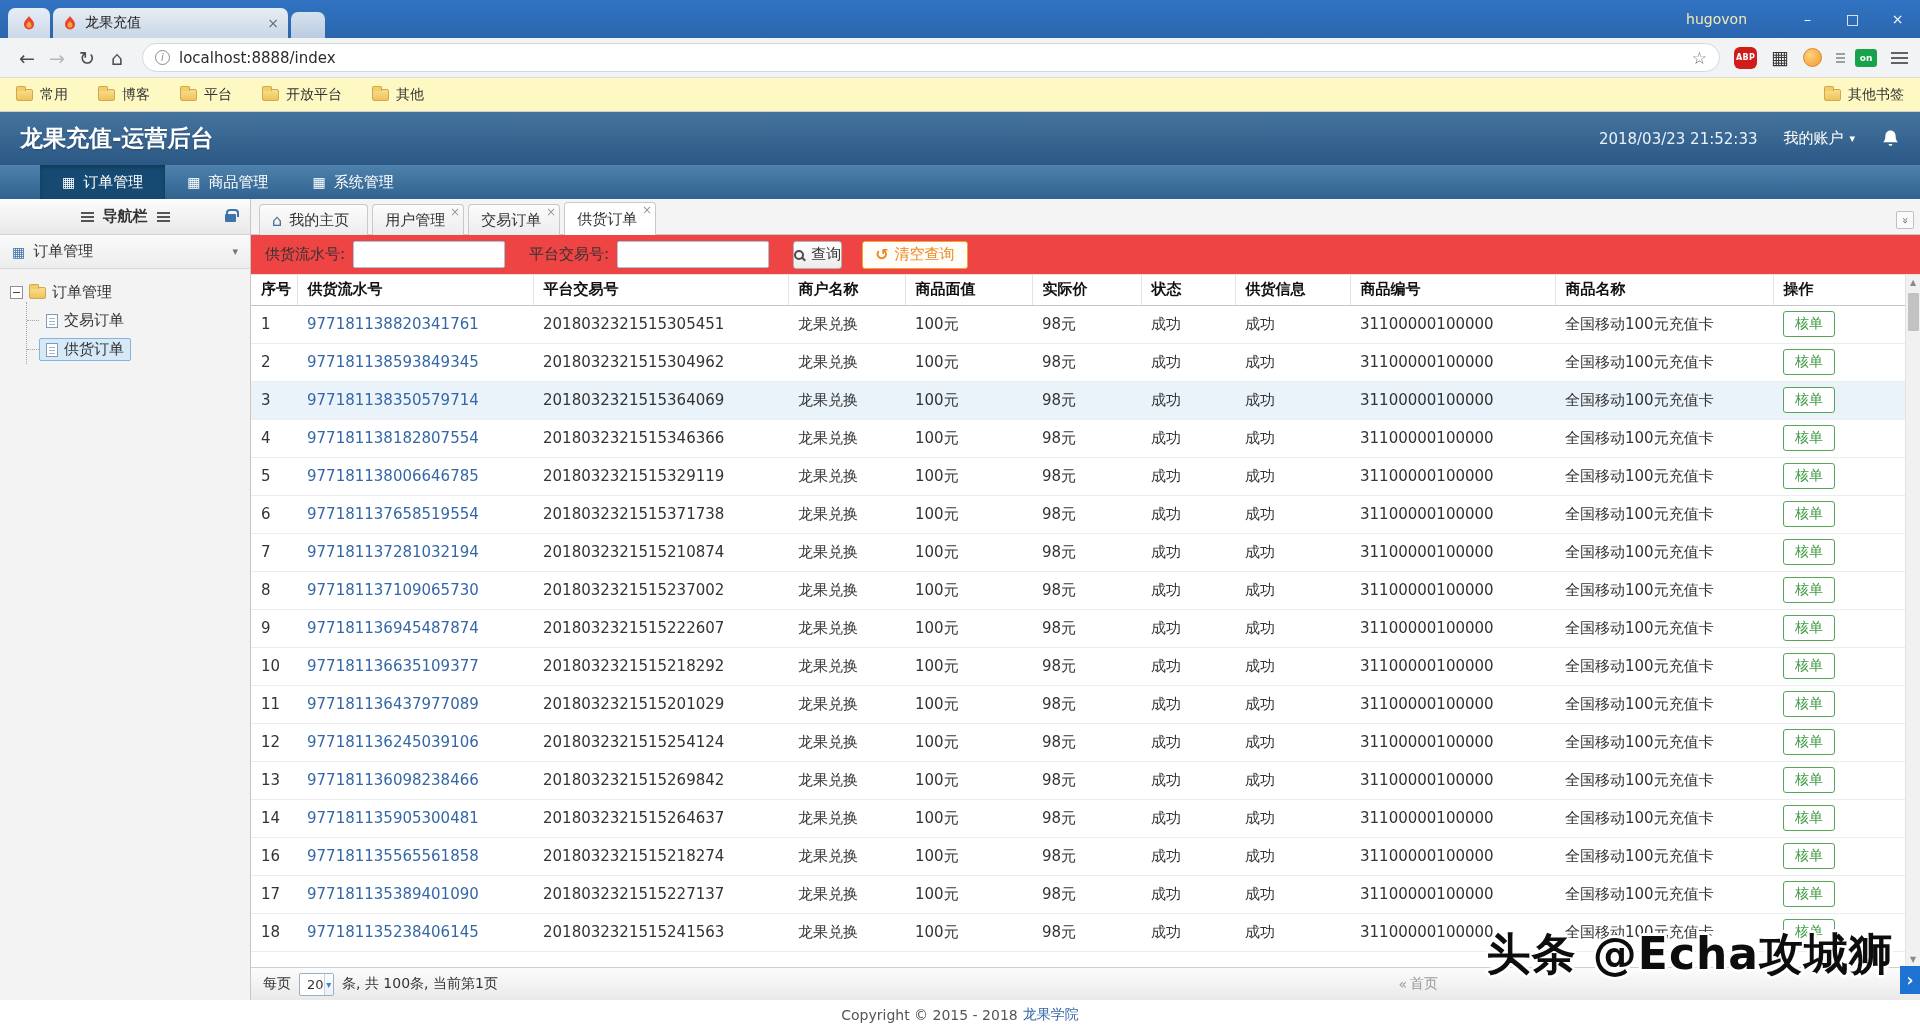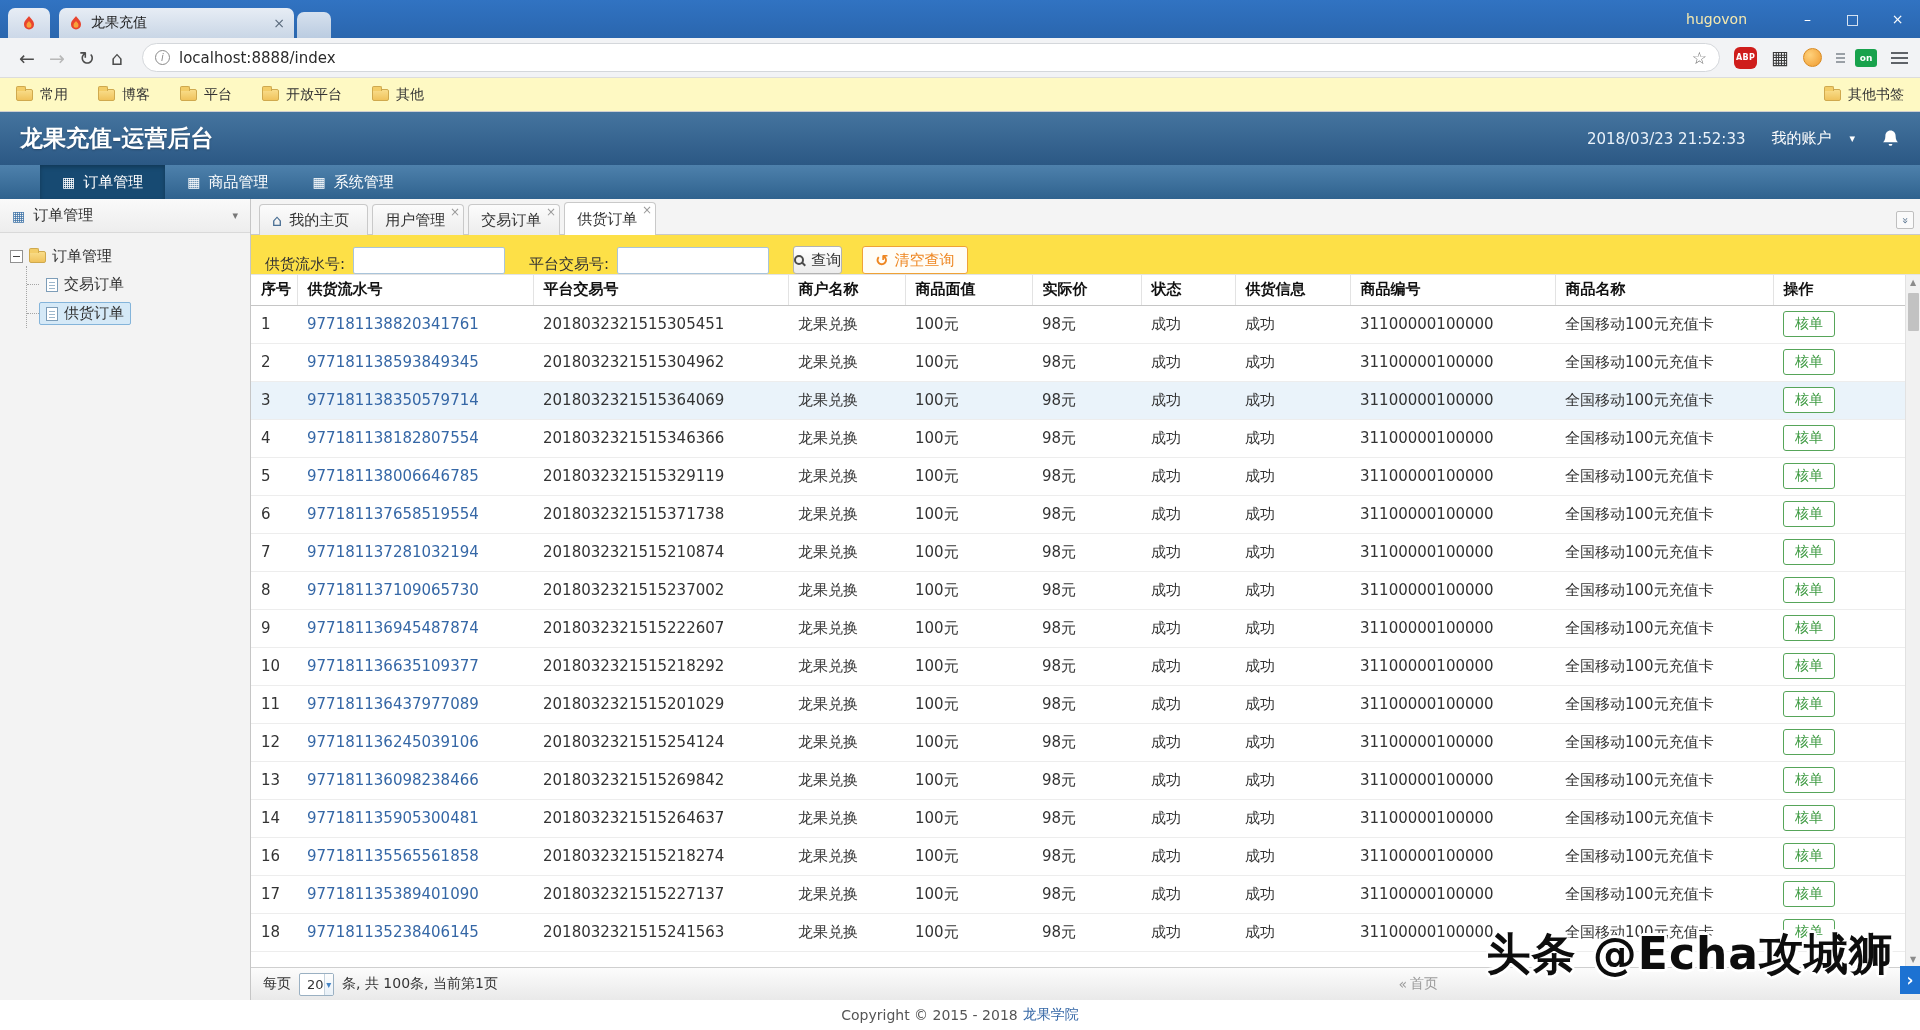--- a/index.html
+++ b/index.html
@@ -2,21 +2,21 @@
 <html><head>
 <meta charset="utf-8">
 <style>
 *{box-sizing:border-box;margin:0;padding:0}
 body{font-family:"DejaVu Sans","Liberation Sans",sans-serif;background:#fff;overflow:hidden}
 .screen{position:relative;width:1920px;height:1030px;background:#fff;display:flex;flex-direction:column;overflow:hidden}
 
 
 .titlebar{height:38px;background:linear-gradient(#3173c2,#2a66ae);display:flex;align-items:flex-end;padding-left:8px;flex:0 0 auto}
 .logo-stub{width:42px;height:30px;background:linear-gradient(#e7edf5,#ccd8e8);border-radius:7px 7px 0 0;display:flex;align-items:center;justify-content:center}
-.btab{width:235px;height:30px;margin-left:9px;background:linear-gradient(#e7edf5,#c9d6e6);border-radius:7px 7px 0 0;display:flex;align-items:center;gap:7px;padding:0 9px;font-size:14px;color:#1c1c1c}
+.btab{width:235px;height:30px;margin-left:3px;background:linear-gradient(#e7edf5,#c9d6e6);border-radius:7px 7px 0 0;display:flex;align-items:center;gap:7px;padding:0 9px;font-size:14px;color:#1c1c1c}
 .btab .t{flex:1;white-space:nowrap;overflow:hidden}
 .btab .x{color:#5b6b7d;font-size:14px;cursor:default}
 .newtab{width:34px;height:26px;margin-left:3px;background:linear-gradient(#dfe7f1,#c2d1e3);border-radius:7px 7px 0 0;opacity:.95}
 .tb-spacer{flex:1}
 .username{align-self:center;color:#f6e9ae;font-size:14px;margin-right:38px}
 .winbtns{display:flex;align-self:stretch}
 .winbtn{width:45px;display:flex;align-items:center;justify-content:center;color:#fff;font-size:14px}
 .flame{width:16px;height:16px;flex:0 0 auto}
 
 
@@ -45,21 +45,21 @@
 .bm{display:flex;align-items:center;gap:7px;font-size:14px;color:#333}
 .bm-right{margin-left:auto}
 .folder{position:relative;width:17px;height:12px;background:linear-gradient(#f9dd8a,#f0c35c);border:1px solid #cfa94e;border-radius:2px;flex:0 0 auto}
 .folder::before{content:"";position:absolute;top:-4px;left:-1px;width:8px;height:4px;background:#f3cd68;border:1px solid #cfa94e;border-bottom:none;border-radius:2px 2px 0 0}
 
 
 .appheader{height:53px;background:linear-gradient(#45749f,#2b5884);display:flex;align-items:center;padding:0 20px;flex:0 0 auto}
 .apptitle{color:#fff;font-size:23px;font-weight:bold;text-shadow:0 1px 2px rgba(0,0,0,.25)}
 .hdr-right{margin-left:auto;display:flex;align-items:center;gap:26px}
 .datetime{color:#eaf2fa;font-size:15px}
-.account{color:#fff;font-size:15px;display:flex;align-items:center;gap:18px}
+.account{color:#fff;font-size:15px;display:flex;align-items:center;gap:6px}
 .caret{font-size:11px}
 .bell{width:19px;height:19px}
 
 
 .navrow{height:34px;background:linear-gradient(#4e81ac,#2f628e);display:flex;padding-left:40px;flex:0 0 auto}
 .navtab{display:flex;align-items:center;gap:8px;color:#fff;font-size:15px;padding:0 22px}
 .navtab.active{background:#174a72;box-shadow:inset 0 2px 4px rgba(0,0,0,.25)}
 .gicon{font-size:14px;line-height:1}
 
 
@@ -87,21 +87,21 @@
 .main{flex:1;display:flex;flex-direction:column;min-width:0;background:#fff}
 .tabbar{height:36px;background:#f4f4f4;border-bottom:1px solid #c9c9c9;display:flex;align-items:flex-end;padding:0 8px;gap:4px;position:relative;flex:0 0 auto}
 .ctab{height:31px;border:1px solid #c9c9c9;border-bottom:none;background:linear-gradient(#fcfcfc,#ececec);border-radius:4px 4px 0 0;display:flex;align-items:center;gap:7px;padding:0 18px 0 12px;font-size:15px;color:#333;position:relative;margin-bottom:-1px}
 .ctab.active{background:#fff;height:33px;z-index:2}
 .ctab .x{position:absolute;top:0;right:3px;font-size:12px;color:#9a9a9a;line-height:1.2}
 .homeic{color:#4a6f94;font-size:16px}
 .tab-overflow{position:absolute;right:6px;bottom:5px;width:18px;height:18px;border:1px solid #bfbfbf;background:#fafafa;border-radius:2px;display:flex;align-items:center;justify-content:center;color:#55708c;font-size:11px}
 .tab-overflow span{transform:rotate(90deg);display:block}
 
 
-.searchrow{height:40px;background:#fde047;border-bottom:1px solid #e3e3e3;display:flex;align-items:flex-end;padding:0 14px;gap:8px;flex:0 0 auto}
+.searchrow{height:40px;background:#ef4444;border-bottom:1px solid #e3e3e3;display:flex;align-items:center;padding:0 14px;gap:8px;flex:0 0 auto}
 .sr-label{font-size:15px;color:#333}
 .sr-label.second{margin-left:16px}
 .sr-input{width:152px;height:27px;border:1px solid #a9c4da;border-radius:2px;background:#fff;font-size:14px;padding:0 6px;outline:none;font-family:inherit}
 .btn-query{height:28px;margin-left:16px;padding:0 0;border:1px solid #b3b3b3;border-radius:3px;background:linear-gradient(#fff,#ececec);display:flex;align-items:center;gap:7px;font-size:15px;color:#333;font-family:inherit}
 .mag{width:10px;height:10px;border:2px solid #4b4b4b;border-radius:50%;position:relative;display:inline-block}
 .mag::after{content:"";position:absolute;width:5px;height:2px;background:#4b4b4b;transform:rotate(45deg);right:-4px;bottom:-2px}
 .btn-clear{height:28px;margin-left:12px;padding:0 12px;border:1px solid #efa236;border-radius:3px;background:#fffdf7;display:flex;align-items:center;gap:6px;font-size:15px;color:#ee8722;font-family:inherit}
 .btn-clear .ic{font-size:16px;font-weight:bold}
 
 
@@ -249,20 +249,34 @@
       </div>
     <div class="navtab">
         <span class="gicon">▦</span>
         <span>系统管理</span>
       </div>
   </div>
 
   <div class="bodywrap">
 
     <div class="sidebar">
+      <div class="side-hd">
+        <span class="bars-sm">
+            <i></i>
+            <i></i>
+            <i></i>
+          </span>
+        <span>导航栏</span>
+        <span class="bars-sm">
+            <i></i>
+            <i></i>
+            <i></i>
+          </span>
+        <span class="lock"></span>
+      </div>
       <div class="side-acc">
         <span class="gicon">▦</span>
         <span>订单管理</span>
         <span class="caret">▾</span>
       </div>
       <div class="tree">
         <div class="tree-root">
           <span class="expander"></span>
           <span class="folder"></span>
           <span>订单管理</span>

